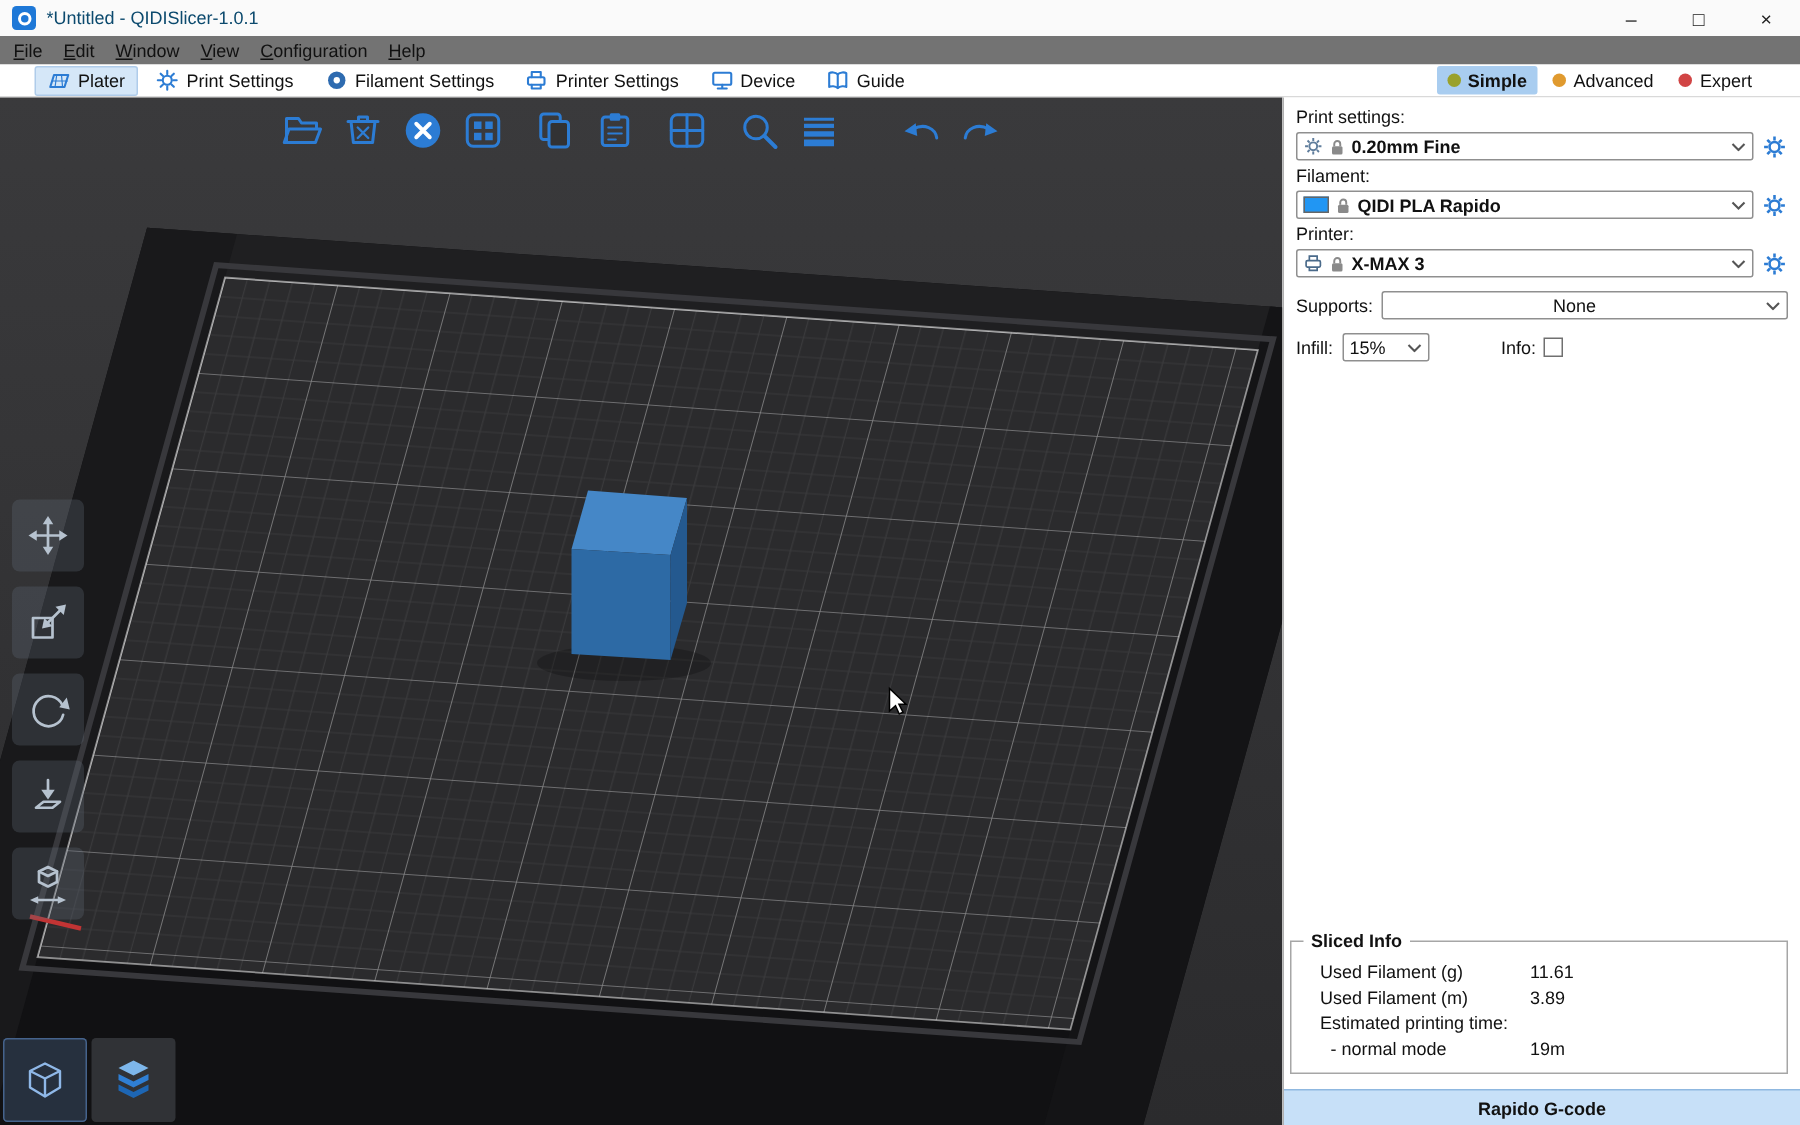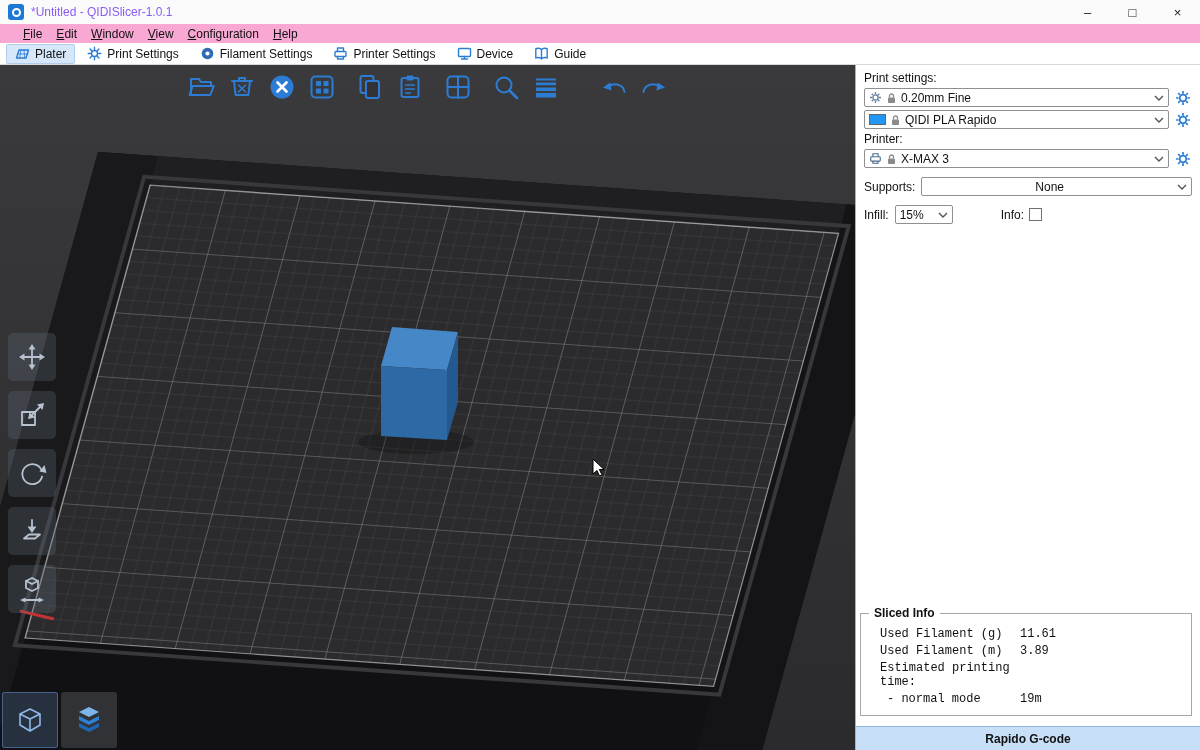--- a/index.html
+++ b/index.html
@@ -7,31 +7,31 @@
   body {
     width:1200px; height:750px; overflow:hidden;
     font-family:"Liberation Sans", sans-serif; font-size:12px; color:#111; background:#fff;
   }
   #app { position:relative; width:1200px; height:750px; overflow:hidden; }
 
   
   .titlebar { height:24px; display:flex; align-items:center; background:#fafafa; }
   .app-icon { width:16px; height:16px; margin:0 7px 0 8px; background:#1e78d7; border-radius:3px; position:relative; flex:none; }
   .app-icon::after { content:""; position:absolute; inset:3.5px; border:2px solid #fff; border-radius:50%; }
-  .title-text { font-size:12px; color:#8b5cf6; }
+  .title-text { font-size:12px; color:#0c4a6e; }
   .win-controls { margin-left:auto; display:flex; height:100%; }
   .win-btn { width:45px; height:100%; display:flex; align-items:center; justify-content:center; font-size:13px; color:#222; }
 
   
-  .menubar { height:19px; display:flex; align-items:center; background:#f9a8d4; padding-left:16px; }
+  .menubar { height:19px; display:flex; align-items:center; background:#737373; padding-left:2px; }
   .menu-item { padding:1px 7px; }
   .menu-item::first-letter { text-decoration:underline; }
 
   
-  .tabbar { height:22px; display:flex; align-items:center; background:#fff; border-bottom:1px solid #d9d9d9; padding:0 6px; }
+  .tabbar { height:22px; display:flex; align-items:center; background:#fff; border-bottom:1px solid #d9d9d9; padding:0 23px; }
   .tab { display:flex; align-items:center; gap:5px; padding:1px 8px; margin-right:3px; border-radius:2px; border:1px solid transparent; height:20px; }
   .tab.active { background:#d5e7f8; border-color:#afccea; }
   .modes { margin-left:auto; display:flex; align-items:center; gap:3px; padding-right:2px; }
   .mode { display:flex; align-items:center; gap:5px; padding:1px 7px; border-radius:2px; height:19px; }
   .mode.active { background:#a9cdf0; font-weight:bold; }
   .dot { width:9px; height:9px; border-radius:50%; flex:none; }
 
   
   .main { position:absolute; top:65px; left:0; width:1200px; height:643px; display:flex; }
   .viewport { position:relative; width:855px; height:685px; background:linear-gradient(#3a3a3c,#2b2b2d); overflow:hidden; flex:none; }
@@ -49,35 +49,35 @@
 
   
   .view-switch { position:absolute; left:2px; bottom:2px; display:flex; gap:3px; }
   .vs-btn { width:56px; height:56px; display:flex; align-items:center; justify-content:center; border-radius:3px; }
   .vs-btn.editor { background:#26303e; box-shadow:inset 0 0 0 1px #45638c; }
   .vs-btn.preview { background:#303236; }
 
   
   .sidebar { position:relative; width:345px; height:685px; background:#fff; border-left:1px solid #b0b0b0; padding:4px 8px 0 8px; font-size:12px; }
   .sb-label { margin:2px 0 3px 0; }
-  .combo-row { display:flex; align-items:center; margin-bottom:3px; }
+  .combo-row { display:flex; align-items:center; margin-bottom:3px;font-weight:bold; }
   .combo { flex:1; height:19px; border:1px solid #8f8f8f; border-radius:2px; background:#fff; display:flex; align-items:center; padding:0 4px; gap:4px; min-width:0; }
   .combo .value { flex:1; white-space:nowrap; overflow:hidden; }
   .swatch { width:17px; height:11px; border:1px solid #666; flex:none; }
   .gear-btn { width:18px; height:18px; margin-left:5px; display:flex; align-items:center; justify-content:center; flex:none; }
   .inline-row { display:flex; align-items:center; margin-top:9px; }
   .inline-row .lbl { flex:none;text-align:center; }
   .supports-combo { flex:1; margin-left:6px; margin-right:0; }
   .infill-combo { width:58px; margin-left:6px; flex:none; }
   .brim-lbl { margin-left:48px; }
   .checkbox { width:13px; height:13px; border:1px solid #707070; background:#fff; margin-left:5px; flex:none; }
 
   .sliced-info { position:absolute; left:4px; right:8px; bottom:34px; border:1px solid #a6a6a6; padding:10px 8px 6px 19px; background:#fff; }
   .si-legend { position:absolute; top:-8px; left:8px; background:#fff; padding:0 5px; font-weight:bold; }
-  .si-row { display:flex; margin:3px 0;font-family:Liberation Mono, monospace; }
+  .si-row { display:flex; margin:3px 0; }
   .si-row.indent .si-label { padding-left:7px; }
   .si-label { width:140px; flex:none; }
 
   .export-btn { position:absolute; left:0; right:0; bottom:0; height:24px; background:#c7e0f8; border-top:1px solid #8fb8e0; font-weight:bold; display:flex; align-items:center; justify-content:center; font-size:12px; }
 
   svg { display:block; }
   .tt-ic { stroke:#2c7cd4; stroke-width:2; fill:none; stroke-linecap:round; stroke-linejoin:round; }
   .lt-ic { stroke:#b6c2cf; stroke-width:1.8; fill:none; stroke-linecap:round; stroke-linejoin:round; }
   .tab-ic { stroke:#2c7cd4; stroke-width:1.4; fill:none; stroke-linecap:round; stroke-linejoin:round; }
 </style>
@@ -142,20 +142,34 @@
       <span>Device</span>
     </div>
     <div class="tab">
       <svg class="tab-ic" width="15" height="15" viewBox="0 0 15 15">
         <path d="M7.5 3.5C6 2 3 2 1.8 2.8V12c1.2-.8 4.2-.8 5.7.7 1.5-1.5 4.5-1.5 5.7-.7V2.8C12 2 9 2 7.5 3.5z"></path>
         <path d="M7.5 3.5v9.2"></path>
       </svg>
       <span>Guide</span>
     </div>
 
+    <div class="modes">
+      <div class="mode active">
+        <span class="dot" style="background: rgb(154, 161, 43);"></span>
+        <span>Simple</span>
+      </div>
+      <div class="mode">
+        <span class="dot" style="background: rgb(224, 154, 47);"></span>
+        <span>Advanced</span>
+      </div>
+      <div class="mode">
+        <span class="dot" style="background: rgb(209, 69, 69);"></span>
+        <span>Expert</span>
+      </div>
+    </div>
   </div>
 
   <div class="main">
 
     <div class="viewport">
       <svg class="scene-svg" width="855" height="685" viewBox="0 0 855 685">
         <defs>
           <pattern id="bedgrid" width="75" height="66" patternUnits="userSpaceOnUse">
             <rect width="75" height="66" fill="#2b2b2d"></rect>
             <path d="M15 0V66M30 0V66M45 0V66M60 0V66M0 13.2H75M0 26.4H75M0 39.6H75M0 52.8H75" stroke="rgba(255,255,255,0.07)" stroke-width="0.8"></path>
@@ -358,20 +372,21 @@
         <div class="gear-btn">
           <svg width="16" height="16" viewBox="0 0 15 15">
             <g stroke="#2c7cd4" stroke-width="1.6" fill="none">
                 <circle cx="7.5" cy="7.5" r="3.1"></circle>
                 <path d="M7.5 1v2.4M7.5 11.6V14M1 7.5h2.4M11.6 7.5H14M3 3l1.7 1.7M10.3 10.3L12 12M12 3l-1.7 1.7M3 12l1.7-1.7"></path>
               </g>
           </svg>
         </div>
       </div>
 
+      <div class="sb-label">Filament:</div>
       <div class="combo-row">
         <div class="combo">
           <span class="swatch" style="background: rgb(33, 150, 243);"></span>
           <svg width="11" height="12" viewBox="0 0 11 12">
             <rect x="2" y="5.5" width="7" height="5.5" rx="1" fill="#8a8a8a"></rect>
             <path d="M3.5 5.5V4a2 2 0 0 1 4 0v1.5" fill="none" stroke="#8a8a8a" stroke-width="1.3"></path>
           </svg>
           <span class="value">QIDI PLA Rapido</span>
           <svg width="10" height="6" viewBox="0 0 10 6">
             <path d="M1 1l4 4 4-4" stroke="#555" fill="none" stroke-width="1.4"></path>

